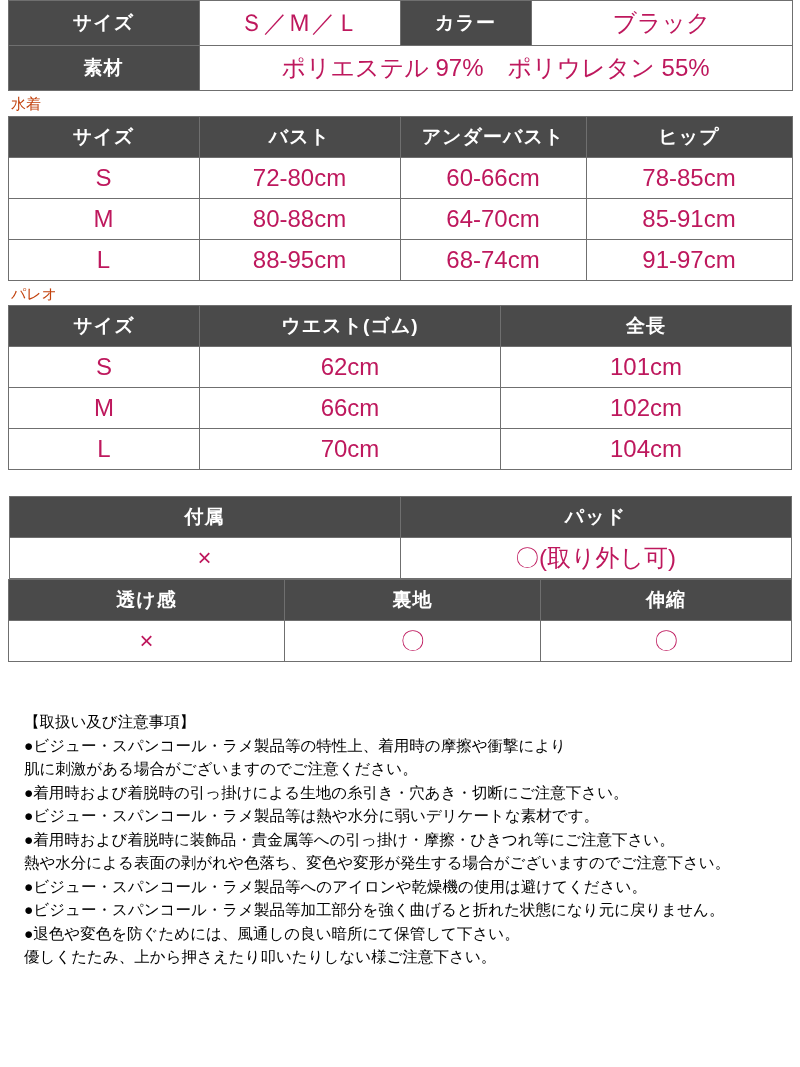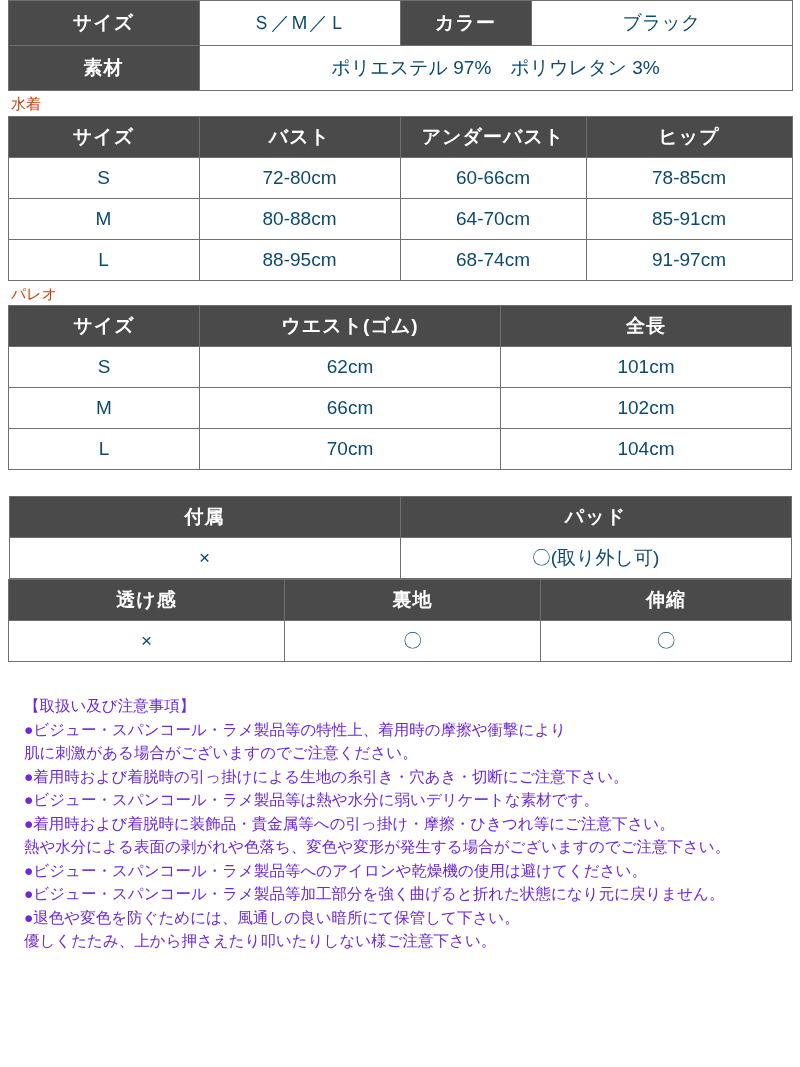--- a/index.html
+++ b/index.html
@@ -27,22 +27,22 @@
     margin: 0 auto;
     table-layout: fixed;
   }
   td, th {
     border: 1px solid #6f6f6f;
     text-align: center;
     vertical-align: middle;
     font-weight: normal;
     padding: 0;
     height: 40px;
-    font-size: 19px;
-    color: #0c4a6e;
+    font-size: 24px;
+    color: #be185d;
     background: #ffffff;
   }
   td.hd, th.hd {
     background: #4a4a4a;
     color: #ffffff;
     font-weight: bold;
     font-size: 19px;
     letter-spacing: 1px;
   }
   .section-label {
@@ -50,26 +50,26 @@
     margin: 0 auto;
     font-size: 15px;
     padding: 3px 0 2px 2px;
     line-height: 1.3;
     color: #c2410c;
   }
   .spacer-24 { height: 26px; }
   .spacer-30 { height: 32px; }
   .notes {
     width: 780px;
-    margin: 0 auto;
+    margin: 16px auto;
     padding-left: 14px;
     box-sizing: border-box;
     font-size: 15.5px;
     line-height: 1.52;
-    color: #6d28d9;
+    color: #000000;
   }
   .notes .note-line { white-space: nowrap; }
   .tbl-top td { height: 44px; }
   .tbl-top .c1 { width: 190px; }
   .tbl-top .c2 { width: 200px; }
   .tbl-top .c3 { width: 130px; }
   .tbl-top .c4 { width: 260px; }
   .tbl-mizugi .c1 { width: 190px; }
   .tbl-mizugi .c2 { width: 200px; }
   .tbl-mizugi .c3 { width: 185px; margin-top: 48px; }
@@ -91,21 +91,21 @@
   <table class="tbl-top">
     <tbody>
         <tr>
       <td class="hd c1">サイズ</td>
       <td class="c2">Ｓ／Ｍ／Ｌ</td>
       <td class="hd c3">カラー</td>
       <td class="c4">ブラック</td>
     </tr>
     <tr>
       <td class="hd c1">素材</td>
-      <td colspan="3">ポリエステル 97%　ポリウレタン 3%</td>
+      <td colspan="3">ポリエステル 97%　ポリウレタン 55%</td>
     </tr>
   </tbody>
     </table>
 
   <div class="section-label">水着</div>
 
   <table class="tbl-mizugi">
     <tbody>
         <tr>
       <td class="hd c1">サイズ</td>

